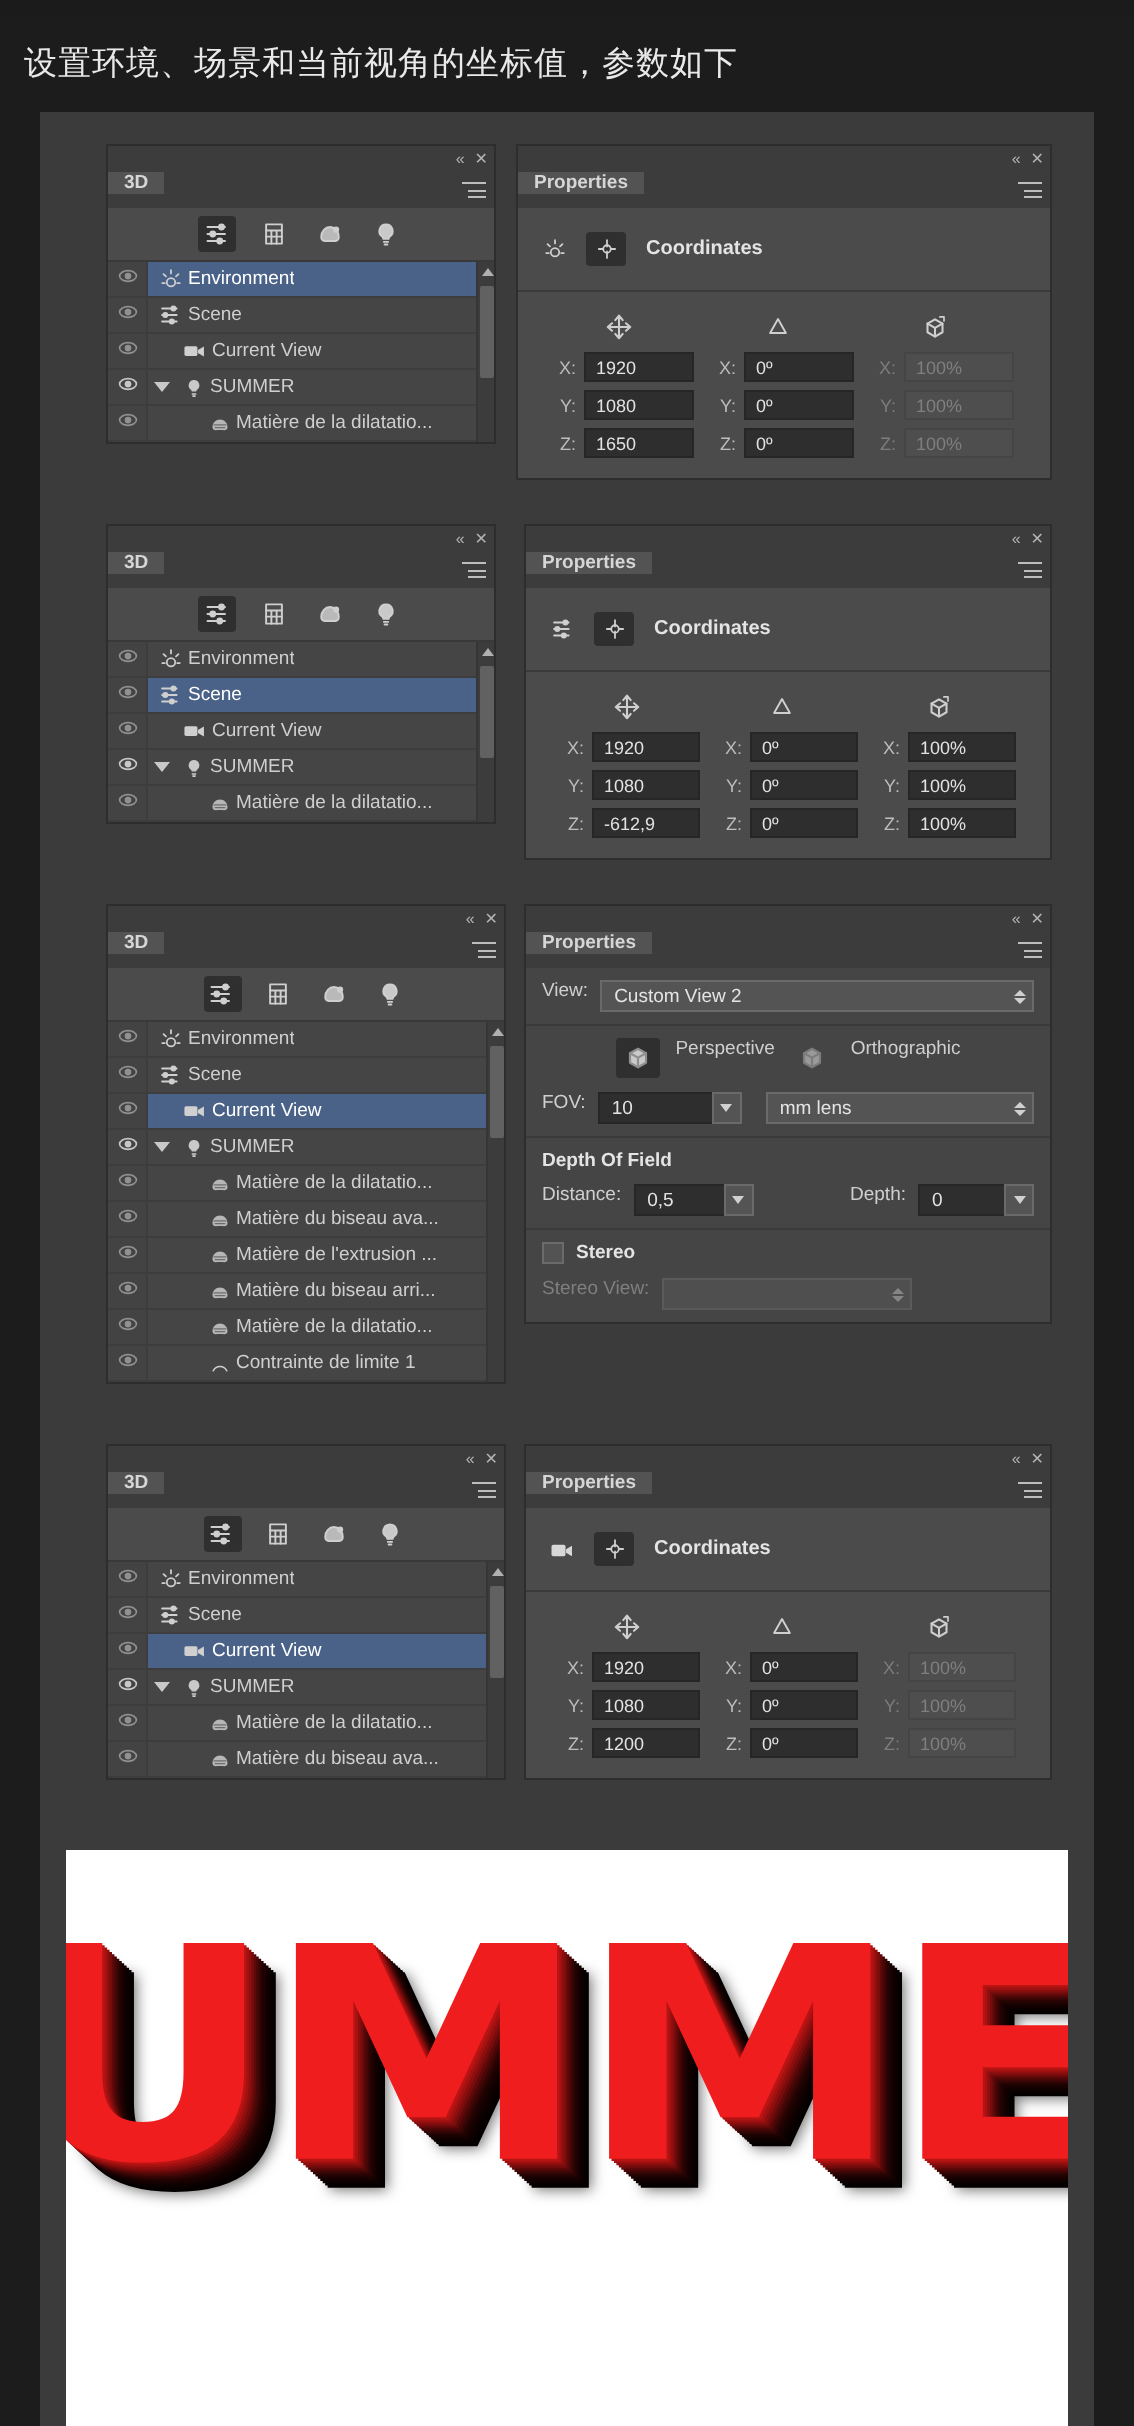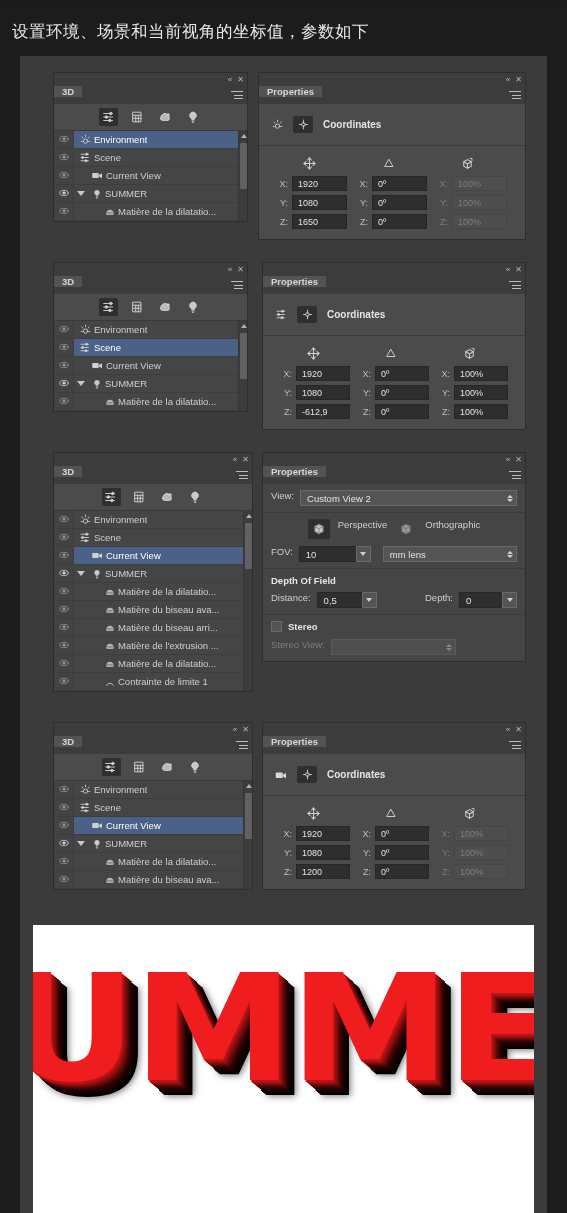--- a/index.html
+++ b/index.html
@@ -897,39 +897,39 @@
                   </svg></span>
               </div>
               <div class="row-body">
                 <span class="ind" style="width:24px"></span>
                 <span class="ricon">
                   <svg width="12" height="12" viewBox="0 0 16 16" fill="none" stroke="#cfcfcf" stroke-width="1.1" stroke-linecap="round" stroke-linejoin="round">
                     <path d="M3 10c0-2.8 2.2-5 5-5s5 2.2 5 5-2.2 2-5 2-5 .8-5-2z" fill="#b6b6b6" stroke="none"></path>
                     <path d="M4 8.6h8M4.8 10.4h6.4" stroke="#6d6d6d" stroke-width=".8"></path>
                   </svg>
                 </span>
-                <span class="rlabel">Matière du biseau arri...</span>
+                <span class="rlabel">Matière de l'extrusion ...</span>
               </div>
             </div>
             <div class="d3-row">
               <div class="eye-cell">
                 <span class="eye"><svg width="12" height="12" viewBox="0 0 16 16" fill="none" stroke="#cfcfcf" stroke-width="1.1" stroke-linecap="round" stroke-linejoin="round">
                     <ellipse cx="8" cy="8" rx="5.6" ry="3.6"></ellipse>
                     <circle cx="8" cy="8" r="1.7" fill="#cfcfcf"></circle>
                   </svg></span>
               </div>
               <div class="row-body">
                 <span class="ind" style="width:24px"></span>
                 <span class="ricon">
                   <svg width="12" height="12" viewBox="0 0 16 16" fill="none" stroke="#cfcfcf" stroke-width="1.1" stroke-linecap="round" stroke-linejoin="round">
                     <path d="M3 10c0-2.8 2.2-5 5-5s5 2.2 5 5-2.2 2-5 2-5 .8-5-2z" fill="#b6b6b6" stroke="none"></path>
                     <path d="M4 8.6h8M4.8 10.4h6.4" stroke="#6d6d6d" stroke-width=".8"></path>
                   </svg>
                 </span>
-                <span class="rlabel">Matière de l'extrusion ...</span>
+                <span class="rlabel">Matière du biseau arri...</span>
               </div>
             </div>
             <div class="d3-row">
               <div class="eye-cell">
                 <span class="eye"><svg width="12" height="12" viewBox="0 0 16 16" fill="none" stroke="#cfcfcf" stroke-width="1.1" stroke-linecap="round" stroke-linejoin="round">
                     <ellipse cx="8" cy="8" rx="5.6" ry="3.6"></ellipse>
                     <circle cx="8" cy="8" r="1.7" fill="#cfcfcf"></circle>
                   </svg></span>
               </div>
               <div class="row-body">

